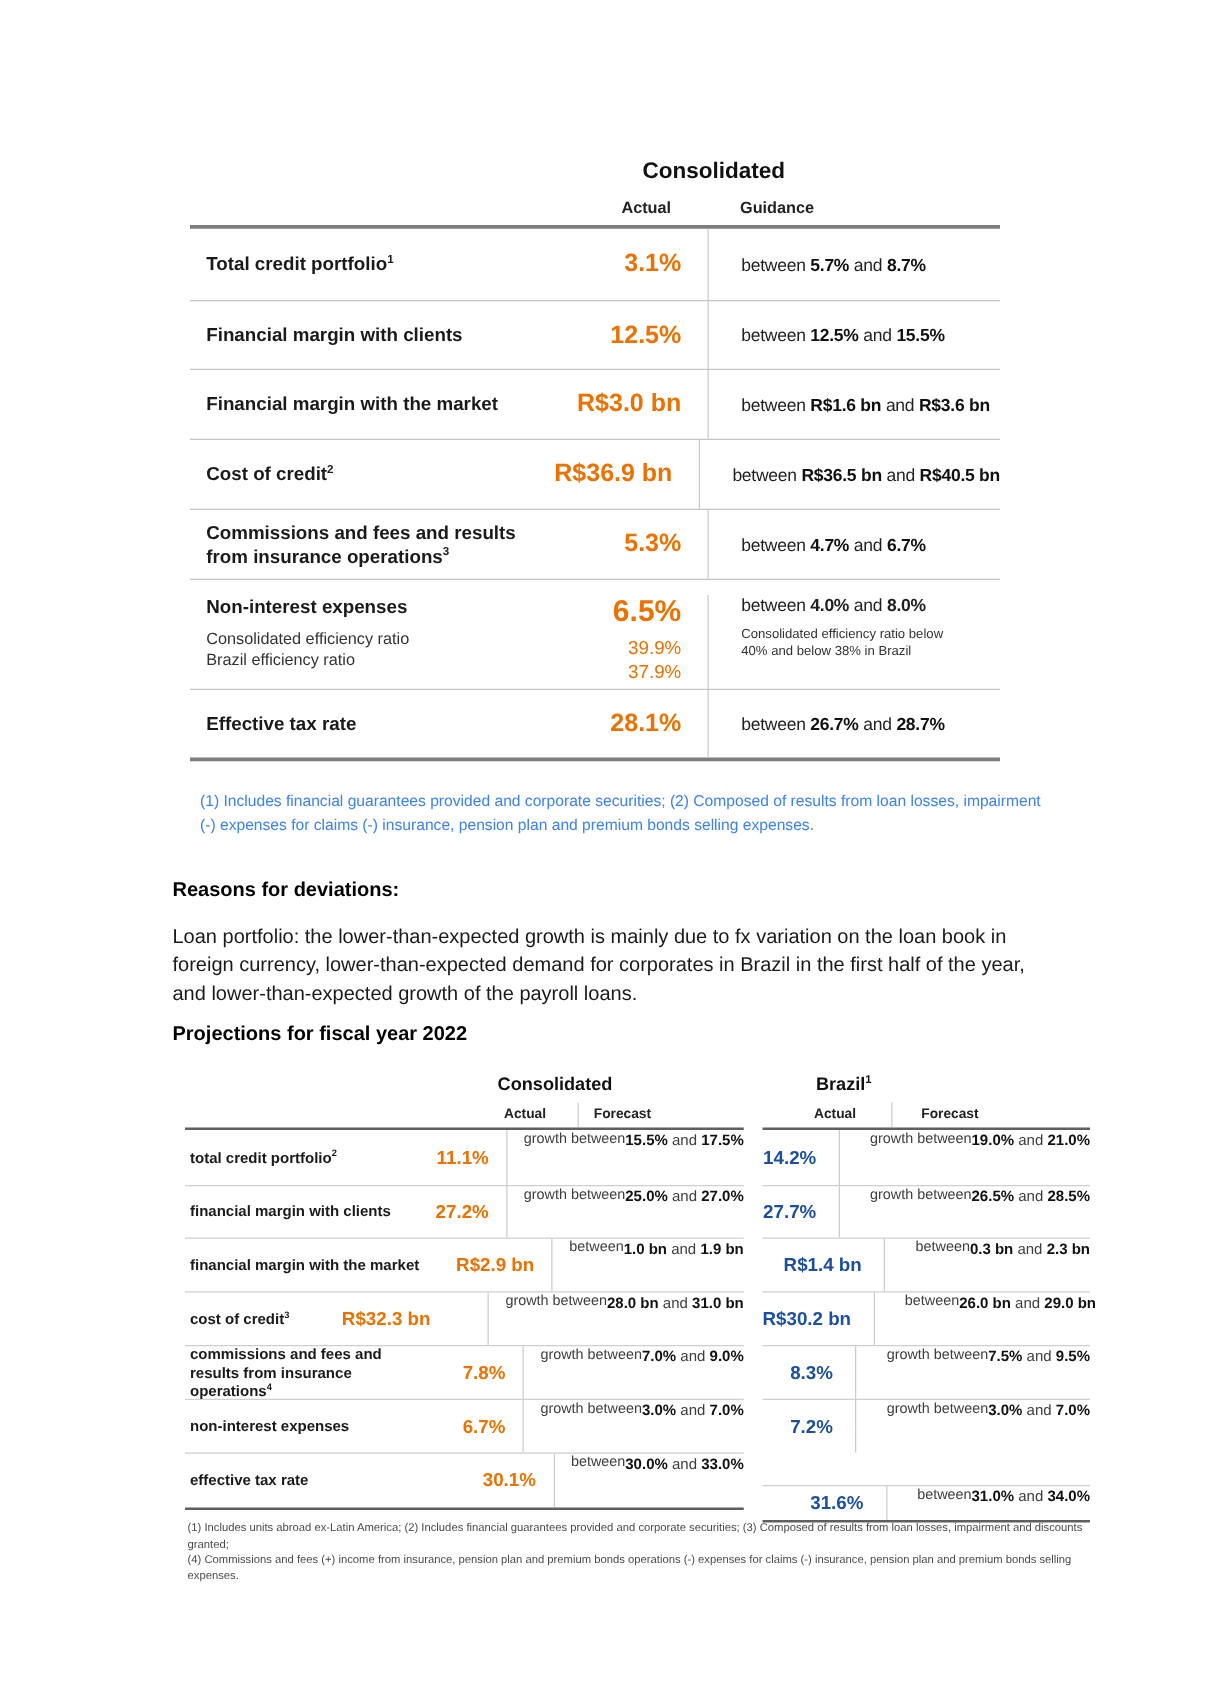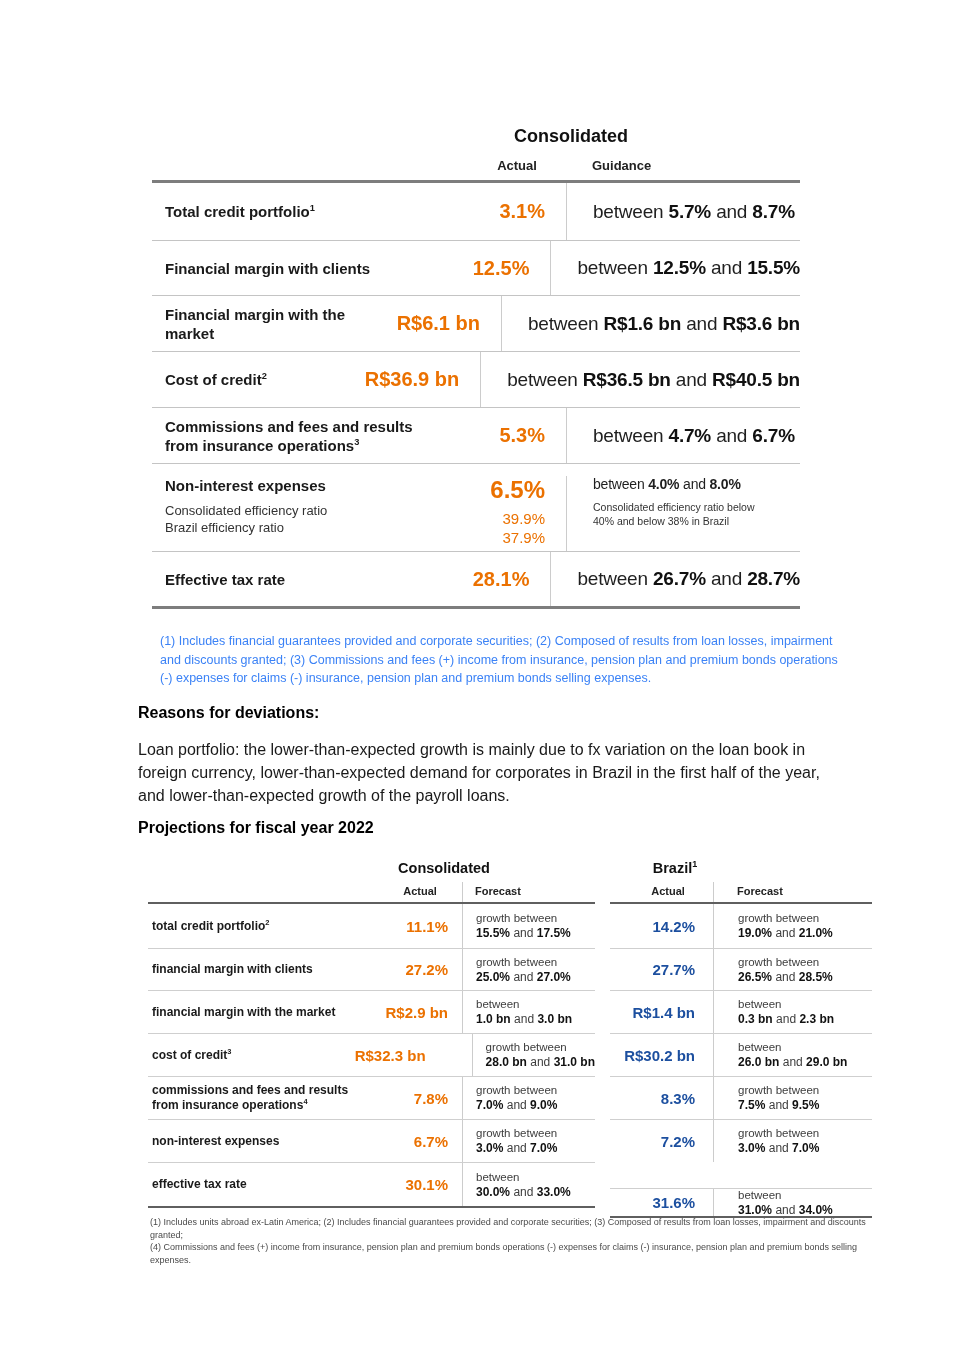--- a/index.html
+++ b/index.html
@@ -20,21 +20,21 @@
   .t1-row{display:flex;align-items:center;box-sizing:border-box;}
   .t1-row + .t1-row{border-top:1px solid #c4c4c4;}
   .t1-label{width:288px;box-sizing:border-box;padding-left:13px;
             font-size:15px;font-weight:700;line-height:19px;color:#1a1a1a;}
   .t1-label .lbl-wrap{display:block;max-width:250px;}
   .t1-actual{width:126px;box-sizing:border-box;padding-right:21px;
              display:flex;justify-content:flex-end;white-space:nowrap;
              font-size:20px;font-weight:700;color:var(--accent-orange,#EB7100);}
   .t1-guidance{flex:1;align-self:stretch;border-left:1px solid #cccccc;
                box-sizing:border-box;padding-left:26px;display:flex;align-items:center;
-               font-size:19px;letter-spacing:-0.2px;white-space:nowrap;color:#1f1f1f;}
+               font-size:14px;letter-spacing:-0.2px;white-space:nowrap;color:#1f1f1f;}
   .t1-guidance b, .f2 b{font-weight:700;color:#111;}
   
   .t1-row.tall{align-items:flex-start;padding-top:12px;}
   .sub-lines{margin-top:7px;}
   .sub-label{font-size:13px;font-weight:400;color:#333;line-height:17px;padding-left:13px;}
   .t1-actual-col{width:126px;box-sizing:border-box;padding-right:21px;
                  display:flex;flex-direction:column;align-items:flex-end;}
   .t1-actual-col .main-val{font-size:24px;font-weight:700;color:var(--accent-orange,#EB7100);white-space:nowrap;}
   .sub-vals{margin-top:5px;display:flex;flex-direction:column;align-items:flex-end;}
   .sub-val{font-size:15px;font-weight:400;color:var(--accent-orange,#EB7100);line-height:19px;}
@@ -74,21 +74,21 @@
   .t2-row{display:flex;align-items:center;box-sizing:border-box;}
   .t2-row + .t2-row{border-top:1px solid #cfcfcf;}
   .t2-label{width:232px;box-sizing:border-box;padding-left:4px;
             font-size:12px;font-weight:700;line-height:15px;color:#1a1a1a;}
   .t2-label .lbl-wrap{display:block;max-width:200px;}
   .t2-actual{box-sizing:border-box;display:flex;justify-content:flex-end;white-space:nowrap;
              font-size:15px;font-weight:700;}
   .t2-sub.left  .t2-actual{width:82px;padding-right:14px;color:var(--accent-orange,#EB7100);}
   .t2-sub.right .t2-actual{width:103px;padding-right:18px;color:var(--accent-blue,#1C4F9F);}
   .t2-forecast{flex:1;align-self:stretch;border-left:1px solid #cccccc;box-sizing:border-box;
-               display:flex;flex-direction:column;justify-content:center;white-space:nowrap;}
+               display:flex;flex-direction:row;justify-content:center;white-space:nowrap;}
   .t2-sub.left  .t2-forecast{padding-left:13px;}
   .t2-sub.right .t2-forecast{padding-left:24px;}
   .f1{font-size:11.5px;font-weight:400;color:#3d3d3d;line-height:14px;}
   .f2{font-size:12px;font-weight:700;color:#111;line-height:16px;}
   .f2 .mid{font-weight:400;color:#3d3d3d;}
 
   
   .fn2{position:absolute;left:150px;top:1216px;width:720px;
        font-size:9px;line-height:12.5px;color:#4a4a4a;}
 </style>
@@ -121,21 +121,21 @@
         <div class="t1-actual">12.5%</div>
         <div class="t1-guidance">
           <span><span>between</span> <b>12.5%</b> <span>and</span> <b>15.5%</b></span>
         </div>
       </div>
 
       <div class="t1-row" style="height:56px;">
         <div class="t1-label">
           <span class="lbl-wrap"><span>Financial margin with the market</span></span>
         </div>
-        <div class="t1-actual">R$6.1 bn</div>
+        <div class="t1-actual">R$3.0 bn</div>
         <div class="t1-guidance">
           <span><span>between</span> <b>R$1.6 bn</b> <span>and</span> <b>R$3.6 bn</b></span>
         </div>
       </div>
 
       <div class="t1-row" style="height:56px;">
         <div class="t1-label">
           <span class="lbl-wrap"><span>Cost of credit</span><sup>2</sup></span>
         </div>
         <div class="t1-actual">R$36.9 bn</div>
@@ -183,21 +183,20 @@
         <div class="t1-guidance">
           <span><span>between</span> <b>26.7%</b> <span>and</span> <b>28.7%</b></span>
         </div>
       </div>
 
     </div>
   </section>
 
   <div class="fn1">
     <div>(1) Includes financial guarantees provided and corporate securities; (2) Composed of results from loan losses, impairment</div>
-    <div>and discounts granted; (3) Commissions and fees (+) income from insurance, pension plan and premium bonds operations</div>
     <div>(-) expenses for claims (-) insurance, pension plan and premium bonds selling expenses.</div>
   </div>
 
   <div class="h-reasons">Reasons for deviations:</div>
   <div class="para">Loan portfolio: the lower-than-expected growth is mainly due to fx variation on the loan book in foreign currency, lower-than-expected demand for corporates in Brazil in the first half of the year, and lower-than-expected growth of the payroll loans.</div>
   <div class="h-proj">Projections for fiscal year 2022</div>
 
   <section class="t2">
 
     <div class="t2-sub left">
@@ -229,21 +228,21 @@
           </div>
         </div>
 
         <div class="t2-row" style="height:43px;">
           <div class="t2-label">
               <span class="lbl-wrap"><span>financial margin with the market</span></span>
             </div>
           <div class="t2-actual">R$2.9 bn</div>
           <div class="t2-forecast">
             <div class="f1">between</div>
-            <div class="f2"><b>1.0 bn</b> <span class="mid">and</span> <b>3.0 bn</b></div>
+            <div class="f2"><b>1.0 bn</b> <span class="mid">and</span> <b>1.9 bn</b></div>
           </div>
         </div>
 
         <div class="t2-row" style="height:43px;gap:32px;">
           <div class="t2-label">
               <span class="lbl-wrap"><span>cost of credit</span><sup>3</sup></span>
             </div>
           <div class="t2-actual">R$32.3 bn</div>
           <div class="t2-forecast">
             <div class="f1">growth between</div>

